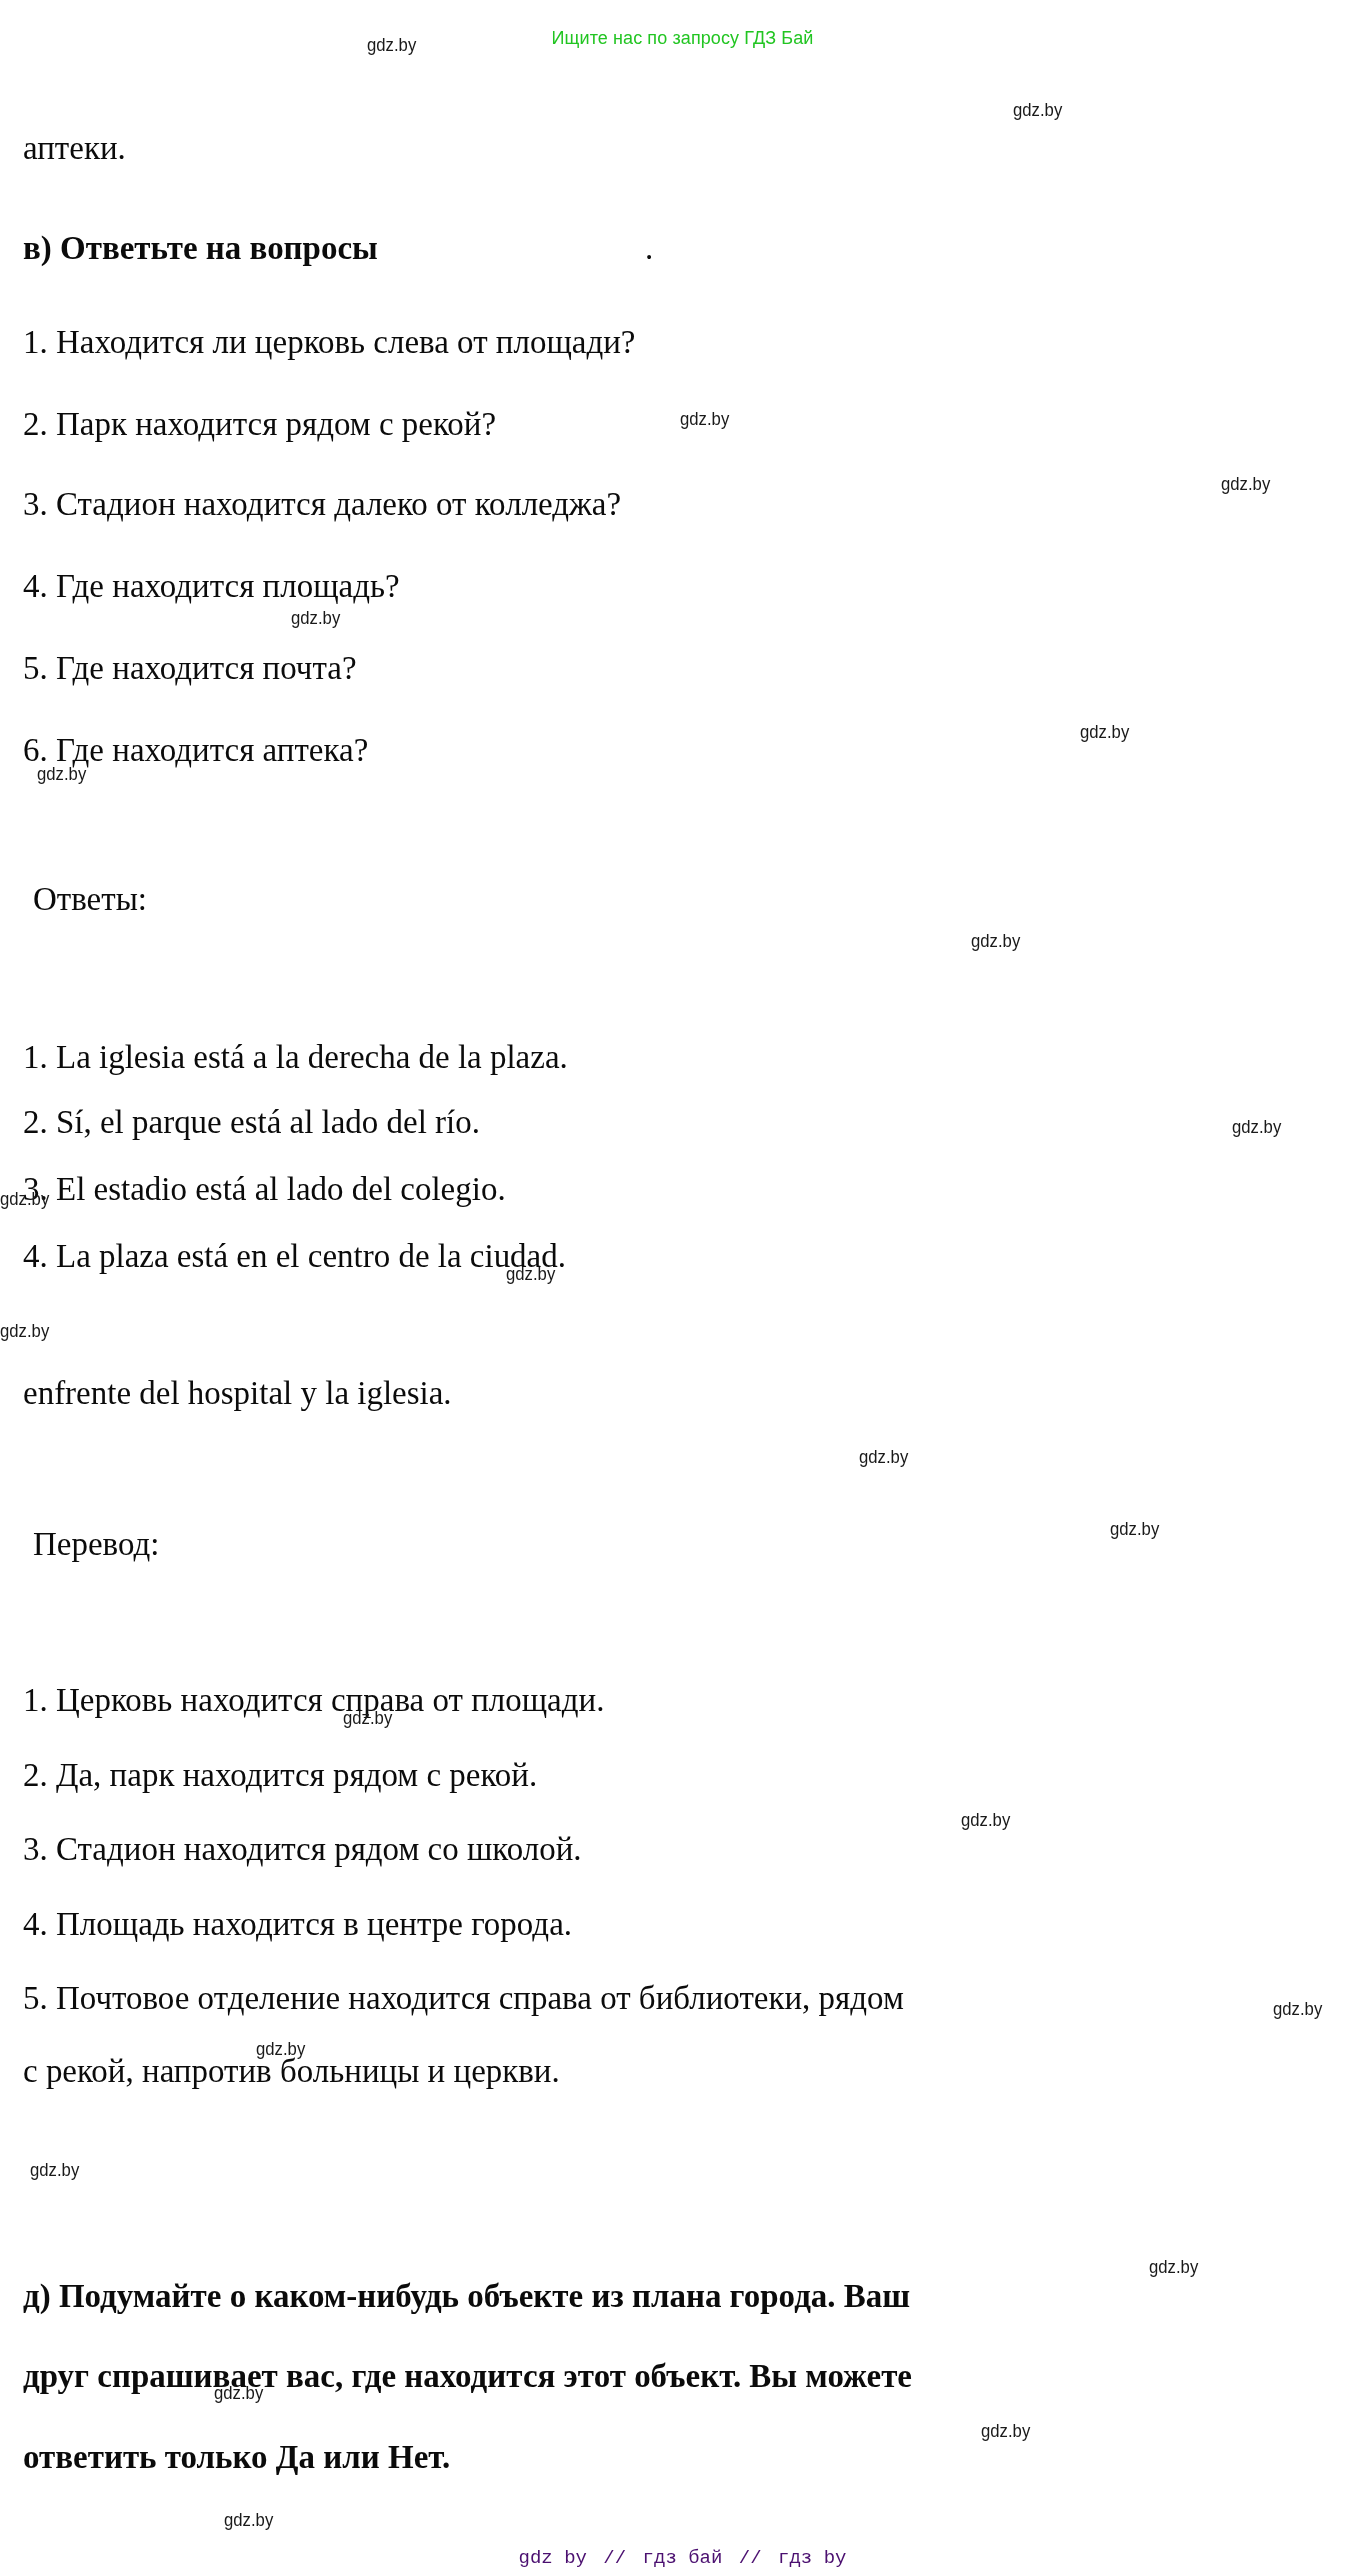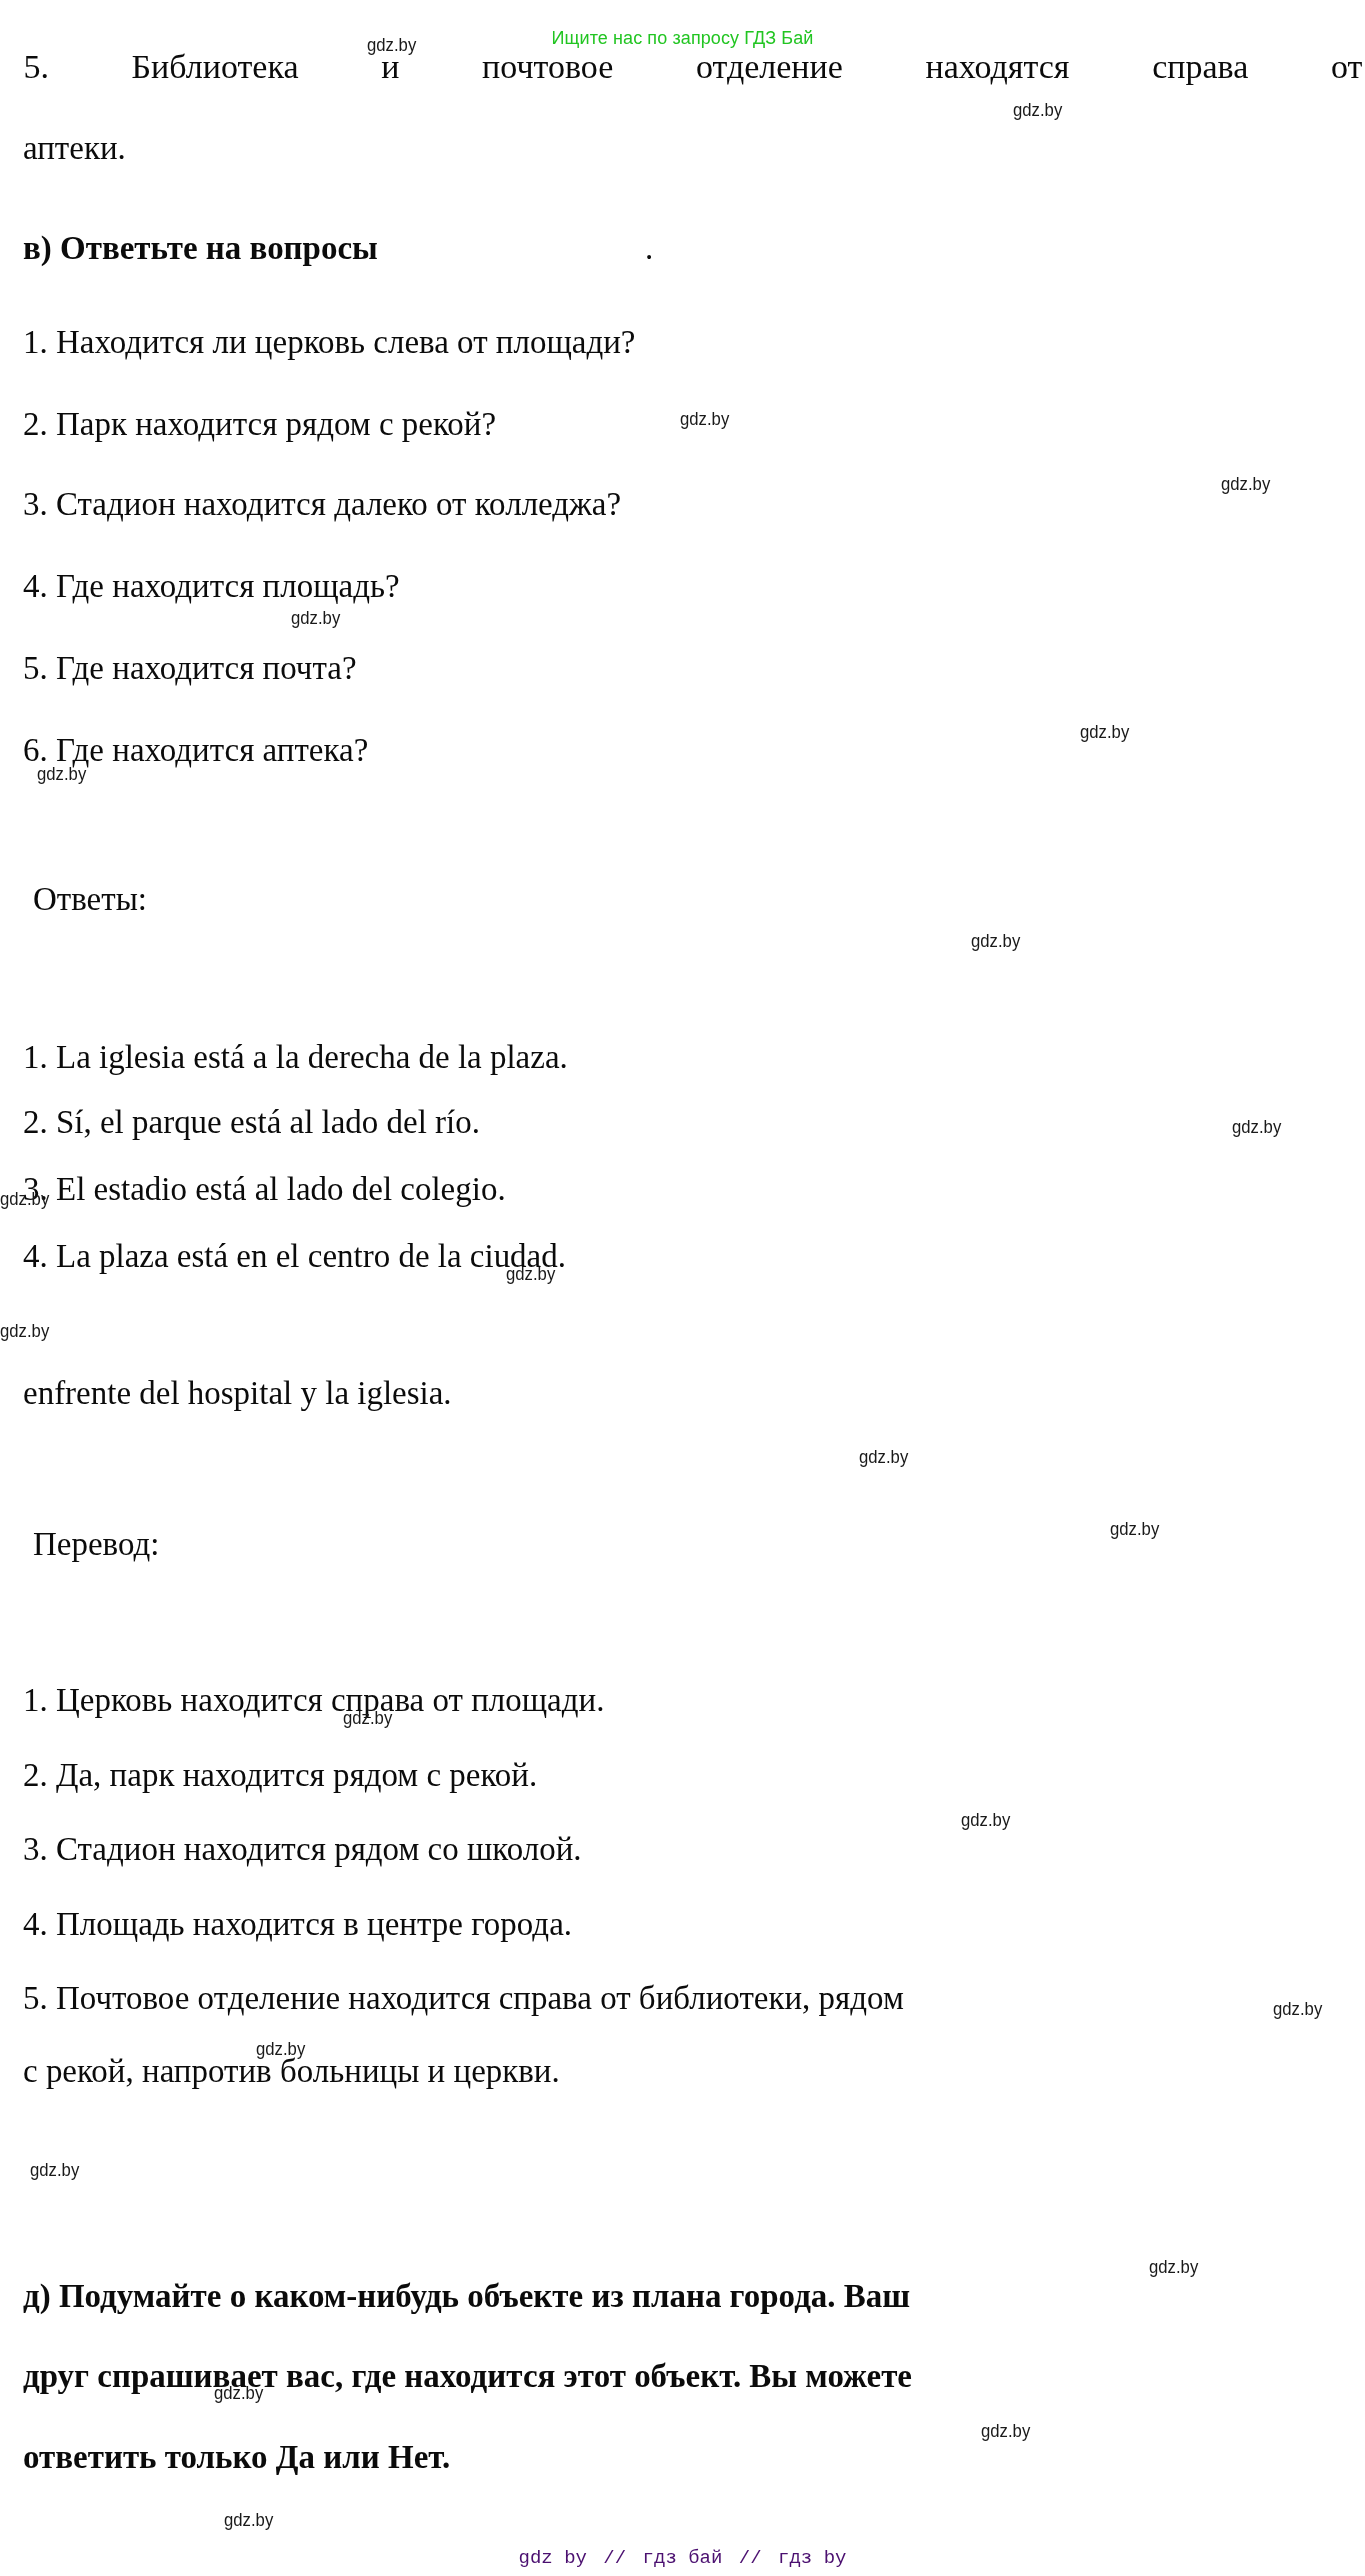--- a/index.html
+++ b/index.html
@@ -81,21 +81,20 @@
     transform: none;
   }
 </style>
 </head>
 <body>
 
 <div id="page">
 
   <div class="promo">Ищите нас по запросу ГДЗ Бай</div>
 
-  <div class="line just" style="left: 23.4px; top: 50px; width: 1339px;">5.  Библиотека   и   почтовое   отделение   находятся   справа   от</div>
   <div class="line" style="left: 23.4px; top: 131px;">аптеки.</div>
 
   <div class="line bold" style="left: 23.4px; top: 231px;">в) Ответьте на вопросы</div>
   <div class="line" style="left: 645px; top: 231px;">.</div>
 
   <div class="line" style="left: 23.4px; top: 325px;">1. Находится ли церковь слева от площади?</div>
   <div class="line" style="left: 23.4px; top: 407px;">2. Парк находится рядом с рекой?</div>
   <div class="line" style="left: 23.4px; top: 487px;">3. Стадион находится далеко от колледжа?</div>
   <div class="line" style="left: 23.4px; top: 569px;">4. Где находится площадь?</div>
   <div class="line" style="left: 23.4px; top: 651px;">5. Где находится почта?</div>

